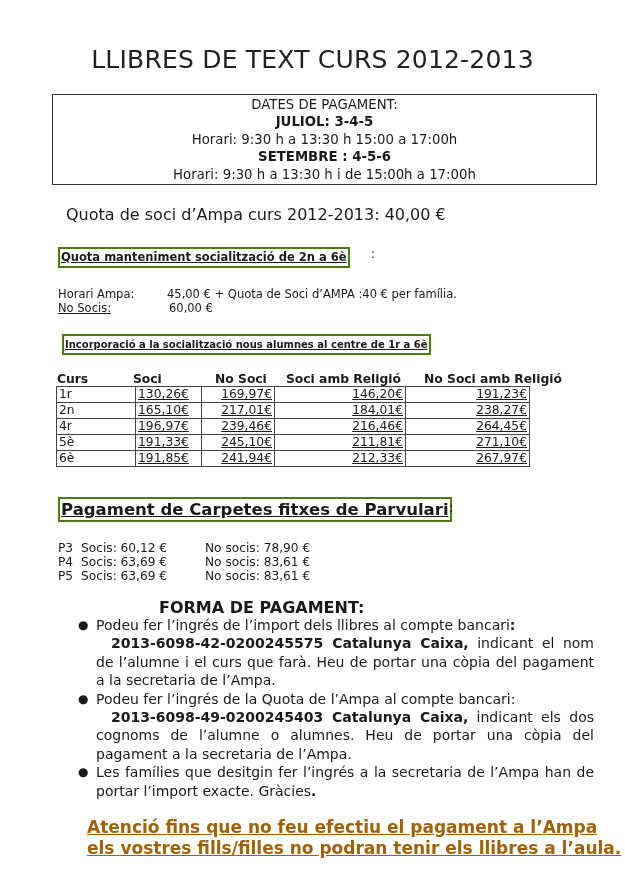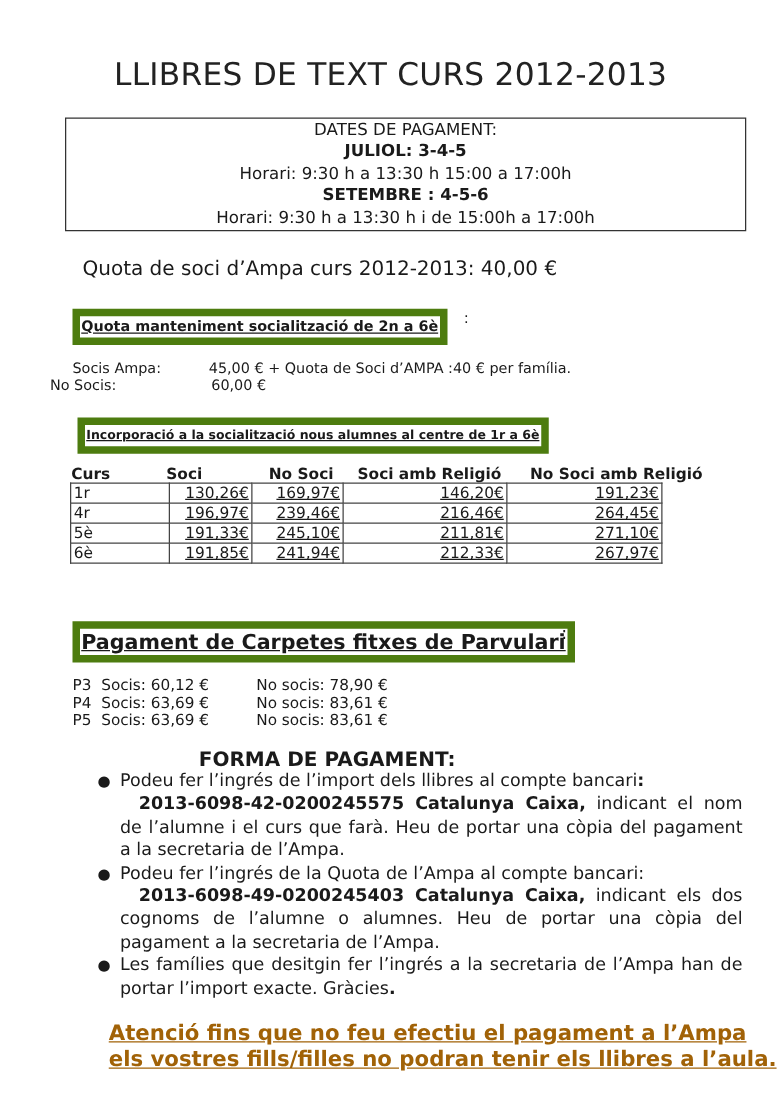--- a/index.html
+++ b/index.html
@@ -13,45 +13,45 @@
     font-size: 25px; letter-spacing: 0.2px; color: #222;
   }
   .dates-box {
     left: 52px; top: 94px; width: 545px; height: 91px;
     border: 1px solid #333; box-sizing: border-box;
     text-align: center; font-size: 13.3px; line-height: 17.4px; padding-top: 1px;
   }
   .dates-box .b { font-weight: bold; }
   .quota-soci { left: 18px; top: 205px; font-size: 16px; margin-left: 48px; }
   .boxed-heading {
-    border: 6px solid #4d7c0f; font-weight: bold; text-decoration: underline;
+    border: 2px solid #4d7c0f; font-weight: bold; text-decoration: underline;
     padding: 0 1px; line-height: 17px;
   }
   .h-manteniment { left: 58px; top: 247px; font-size: 11.5px; }
   .h-manteniment-colon { left: 371px; top: 247px; font-size: 12px; }
   .lbl { font-size: 11.5px; }
   .r1l { left: 58px; top: 287px; }
   .r1v { left: 167px; top: 287px; }
-  .r2l { left: 40px; top: 301px; }
+  .r2l { left: 58px; top: 301px; text-decoration: underline; }
   .r2v { left: 169px; top: 301px; }
   .h-incorp { left: 62px; top: 334px; font-size: 10px; }
   table.fees {
     position: absolute; left: 56px; top: 386px; border-collapse: collapse;
     font-size: 12.3px;
   }
   .thead {
     position: absolute; top: 372px; font-weight: bold; font-size: 12.3px;
   }
   table.fees td {
     border: 1px solid #444; border-top: none; padding: 0 2px; height: 15px; line-height: 15px;
     text-decoration: underline;
   }
   table.fees tr:first-child td { border-top: 1px solid #444; }
   table.fees td.c0 { width: 74px; text-align: left; text-decoration: none; }
-  table.fees td.c1 { width: 61px; text-align: right; }
+  table.fees td.c1 { width: 61px; text-align: left; }
   table.fees td.c2 { width: 68px; text-align: right; }
   table.fees td.c3 { width: 126px; text-align: right; }
   table.fees td.c4 { width: 119px; text-align: right; }
   .h-carpetes { left: 58px; top: 497px; font-size: 16.5px; line-height: 21px; }
   .h-carpetes-colon { left: 449px; top: 499px; font-size: 14px; }
   .p-row { font-size: 12.2px; }
   .forma-title { left: 159px; top: 598px; font-size: 16px; font-weight: bold; }
   .bullets {
     left: 74px; top: 616px; width: 520px; font-size: 14px; line-height: 18.4px;
   }
@@ -75,41 +75,48 @@
   <div class="b">JULIOL: 3-4-5</div>
   <div>Horari:  9:30 h a 13:30 h 15:00 a 17:00h</div>
   <div class="b">SETEMBRE : 4-5-6</div>
   <div>Horari:  9:30 h a 13:30 h i de 15:00h a 17:00h</div>
 </div>
 
 <div class="abs quota-soci">Quota de soci d’Ampa curs 2012-2013: 40,00 €</div>
 
 <div class="abs h-manteniment boxed-heading">Quota manteniment socialització de 2n a 6è</div>
 <div class="abs h-manteniment-colon">:</div>
-<div class="abs lbl r1l">Socis Ampa:</div>
+<div class="abs lbl r1l">Horari Ampa:</div>
 <div class="abs lbl r1v">45,00 €  + Quota de Soci d’AMPA :40 € per família.</div>
 <div class="abs lbl r2l">No Socis:</div>
 <div class="abs lbl r2v">60,00 €</div>
 
 <div class="abs h-incorp boxed-heading">Incorporació a la socialització nous alumnes al centre de 1r a 6è</div>
 
 <div class="thead" style="left:57px">Curs</div>
 <div class="thead" style="left:133px">Soci</div>
 <div class="thead" style="left:215px">No Soci</div>
 <div class="thead" style="left:286px">Soci amb Religió</div>
 <div class="thead" style="left:424px">No Soci amb Religió</div>
 
 <table class="fees">
   <tbody id="fees-body">
       <tr>
         <td class="c0">1r</td>
         <td class="c1">130,26€</td>
         <td class="c2">169,97€</td>
         <td class="c3">146,20€</td>
         <td class="c4">191,23€</td>
+      </tr>
+      <tr>
+        <td class="c0">2n</td>
+        <td class="c1">165,10€</td>
+        <td class="c2">217,01€</td>
+        <td class="c3">184,01€</td>
+        <td class="c4">238,27€</td>
       </tr>
       <tr>
         <td class="c0">4r</td>
         <td class="c1">196,97€</td>
         <td class="c2">239,46€</td>
         <td class="c3">216,46€</td>
         <td class="c4">264,45€</td>
       </tr>
       <tr>
         <td class="c0">5è</td>

